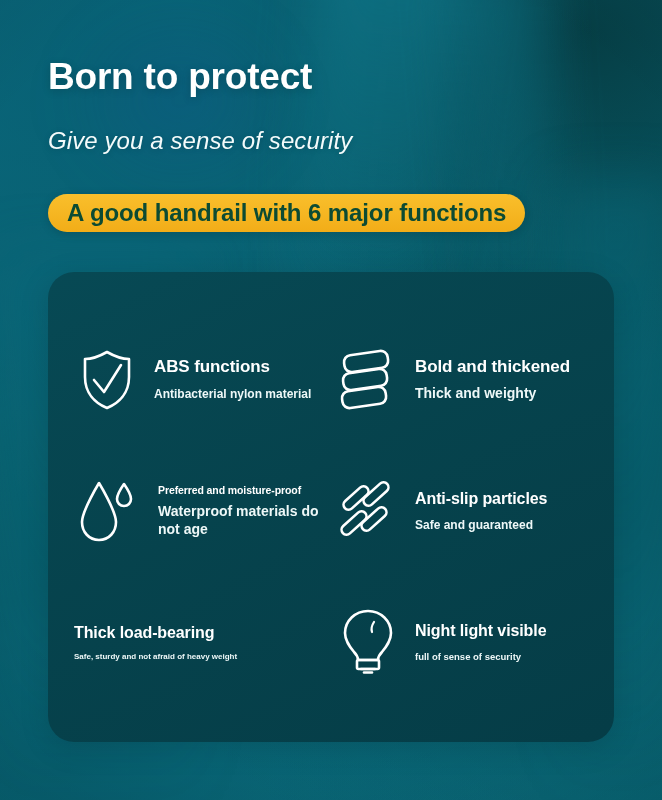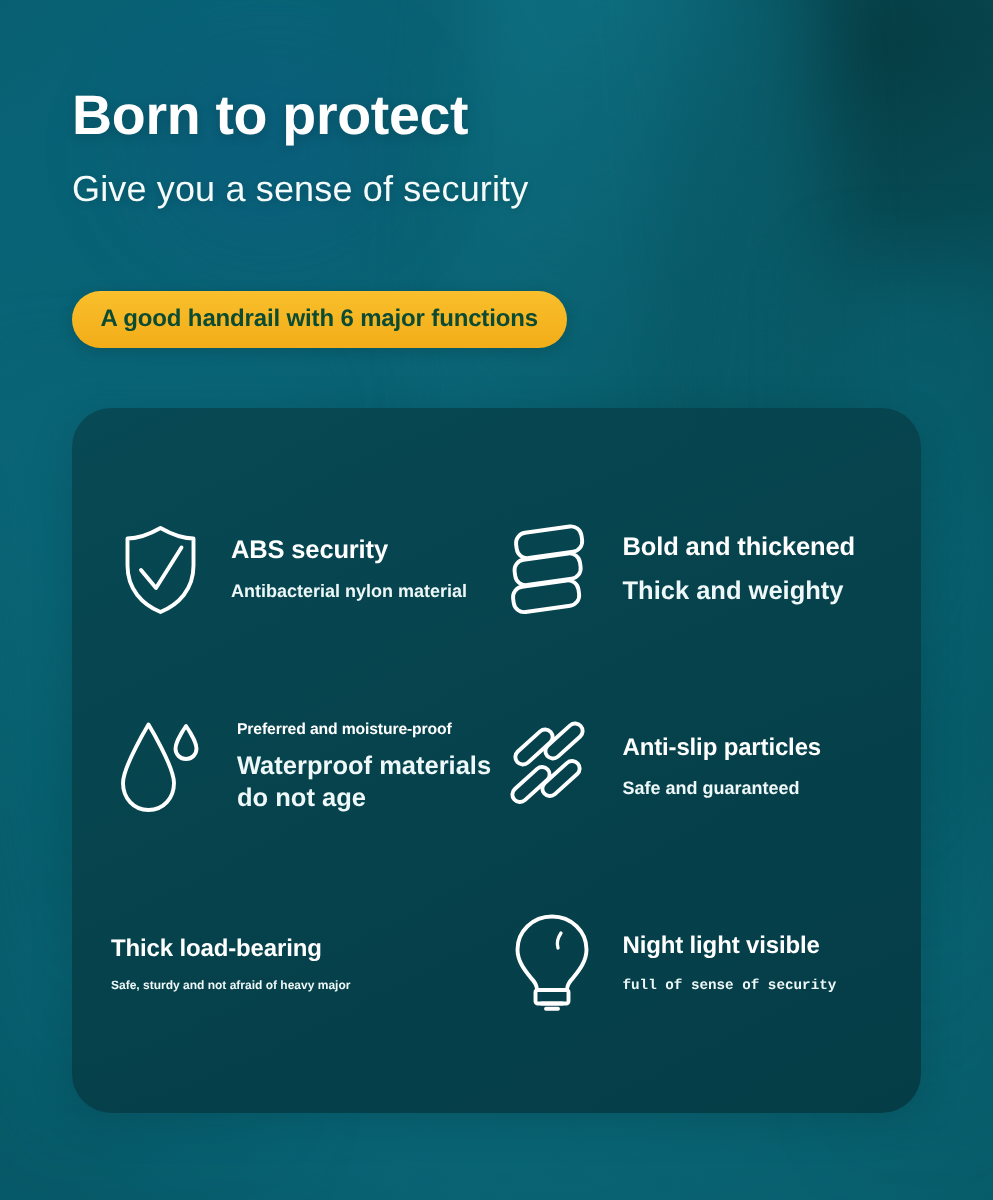--- a/index.html
+++ b/index.html
@@ -50,39 +50,40 @@
   .header { position:absolute; left:48px; top:58px; width:580px; }
   .headline {
     font-size:37px;
     font-weight:bold;
     color:#ffffff;
     letter-spacing:-0.2px;
     line-height:1.05;
     text-shadow:0 2px 8px rgba(0,0,0,0.18);
   }
   .subhead {
-    margin-top:16px;
+    margin-top:30px;
     font-size:24px;
     font-weight:normal;
     color:#f4fbfb;
     letter-spacing:0.1px;
     text-shadow:0 1px 6px rgba(0,0,0,0.16);
+    font-style:italic;
   }
   .badge {
     position:absolute;
     left:48px;
     top:194px;
     height:38px;
     padding:0 19px;
     display:inline-flex;
     align-items:center;
     border-radius:19px;
     background:linear-gradient(180deg,#f9bf2c 0%, #f2ad18 100%);
     color:#0c4b33;
-    font-size:16px;
+    font-size:24px;
     font-weight:bold;
     letter-spacing:-0.1px;
     white-space:nowrap;
     box-shadow:0 2px 10px rgba(0,0,0,0.15);
   }
 
   
   .card {
     position:absolute;
     left:48px;
@@ -127,23 +128,23 @@
     color:#eef8f8;
     font-weight:bold;
     line-height:1.25;
   }
 
   
   .t-lg  { font-size:17px; }
   .t-md  { font-size:16px; }
   .t-sm  { font-size:10.5px; }
   .s-11  { font-size:12px; margin-top:9px; }
-  .s-10  { font-size:9.5px;  margin-top:11px;font-family:Liberation Mono, monospace; }
+  .s-10  { font-size:9.5px;  margin-top:11px; }
   .s-9   { font-size:8px;    margin-top:10px; }
-  .s-12  { font-size:17px;   margin-top:7px; }
+  .s-12  { font-size:14px;   margin-top:7px; }
 
   .align-r2 { padding-left:4px; }
 </style>
 </head>
 <body>
 
 <div id="page">
 
   <div class="bg-streak streak-a"></div>
   <div class="bg-streak streak-b"></div>
@@ -163,21 +164,21 @@
     <div class="grid">
 
       <div class="feature">
         <span class="ico">
           <svg width="56" height="62" viewBox="0 0 56 62" fill="none" stroke="currentColor" stroke-width="2.6" stroke-linecap="round" stroke-linejoin="round">
             <path d="M6 10 C14 10 21 7 28 3 C35 7 42 10 50 10 L50 28 C50 44 40 54 28 59 C16 54 6 44 6 28 Z"></path>
             <path d="M15 31 L25 43 L42 16"></path>
           </svg>
         </span>
         <span class="txt">
-          <span class="f-title t-lg">ABS security</span>
+          <span class="f-title t-lg">ABS functions</span>
           <span class="f-sub s-11">Antibacterial nylon material</span>
         </span>
       </div>
 
       <div class="feature">
         <span class="ico">
           <svg width="58" height="62" viewBox="0 0 58 62" fill="none" stroke="currentColor" stroke-width="2.6" stroke-linecap="round" stroke-linejoin="round">
             <rect x="5" y="4" width="44" height="17" rx="7" transform="rotate(-8 27 12)"></rect>
             <rect x="4" y="22" width="44" height="17" rx="7" transform="rotate(-8 26 30)"></rect>
             <rect x="3" y="40" width="44" height="17" rx="7" transform="rotate(-8 25 48)"></rect>
@@ -213,21 +214,21 @@
         </span>
         <span class="txt">
           <span class="f-title t-md">Anti-slip particles</span>
           <span class="f-sub s-11">Safe and guaranteed</span>
         </span>
       </div>
 
       <div class="feature">
         <span class="txt">
           <span class="f-title t-md">Thick load-bearing</span>
-          <span class="f-sub s-9">Safe, sturdy and not afraid of heavy major</span>
+          <span class="f-sub s-9">Safe, sturdy and not afraid of heavy weight</span>
         </span>
       </div>
 
       <div class="feature">
         <span class="ico">
           <svg width="54" height="68" viewBox="0 0 54 68" fill="none" stroke="currentColor" stroke-width="2.6" stroke-linecap="round" stroke-linejoin="round">
             <path d="M27 3 C14 3 4 13 4 25 C4 33 9 39 13 44 C16 47 17 50 17 52 L37 52 C37 50 38 47 41 44 C45 39 50 33 50 25 C50 13 40 3 27 3 Z"></path>
             <path d="M33 14 C31 17 30 21 31 24" stroke-width="2.2"></path>
             <rect x="16" y="52" width="22" height="9" rx="1.5"></rect>
             <path d="M20 61 L34 61" stroke-width="2.6"></path>

